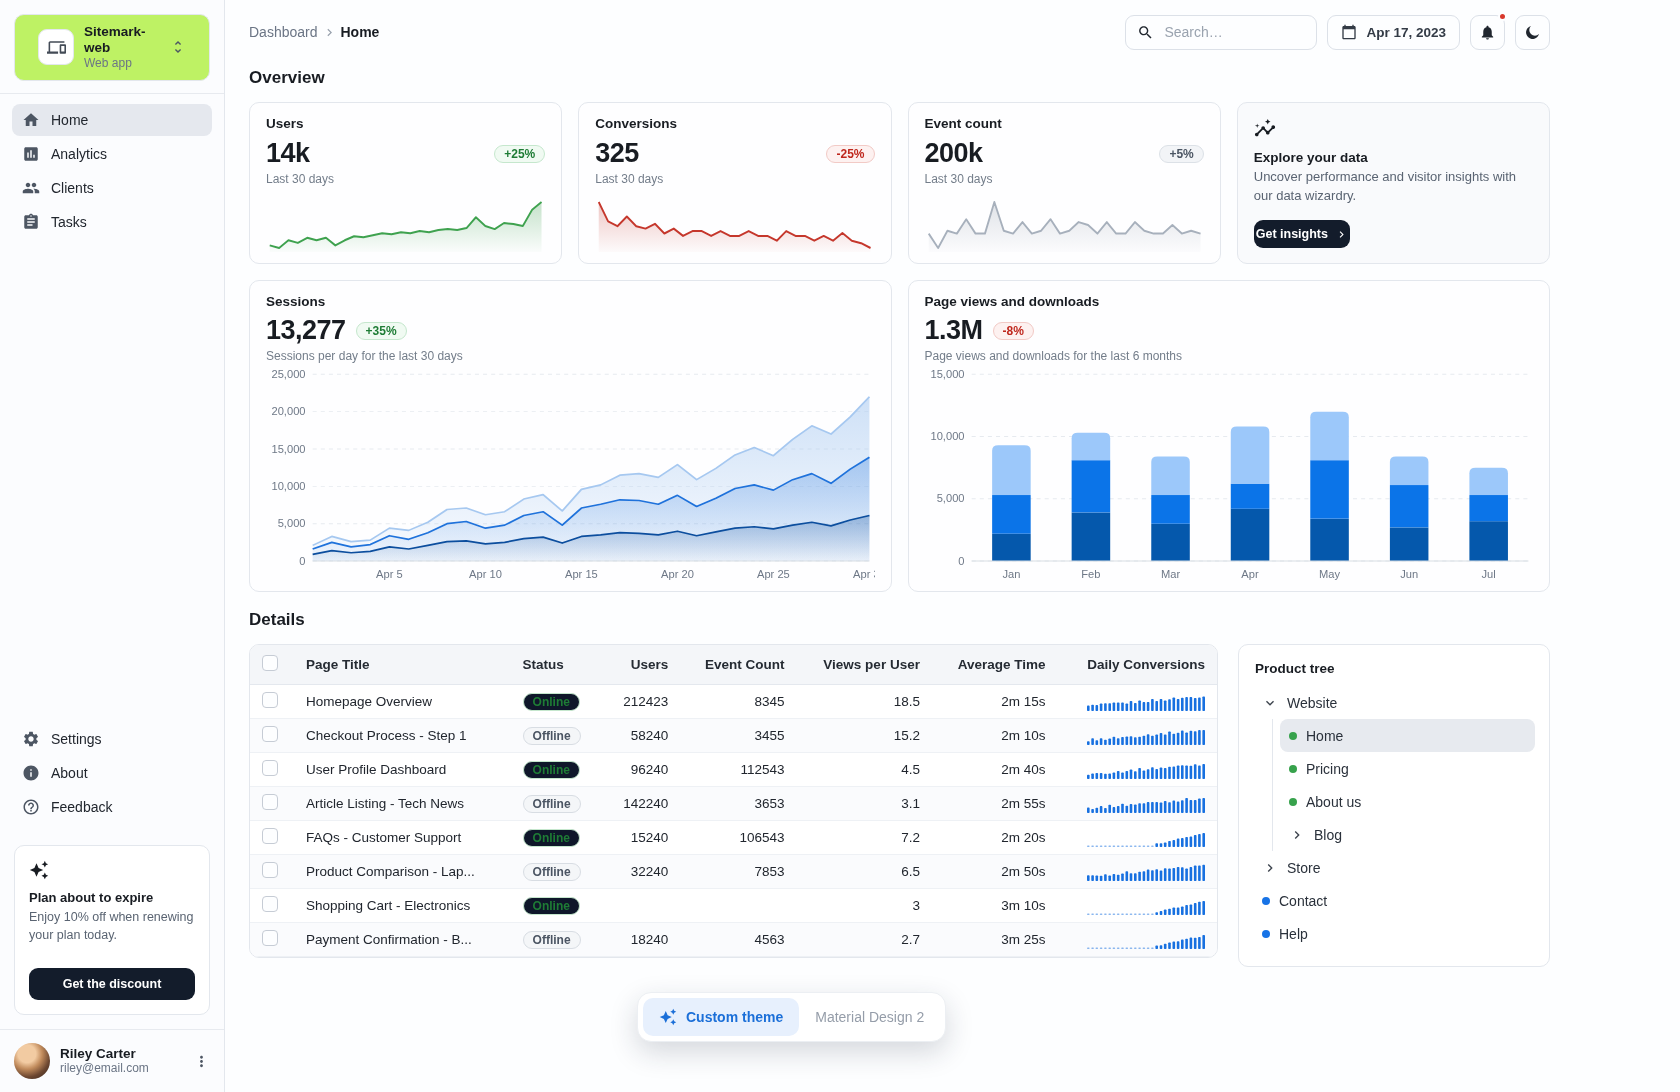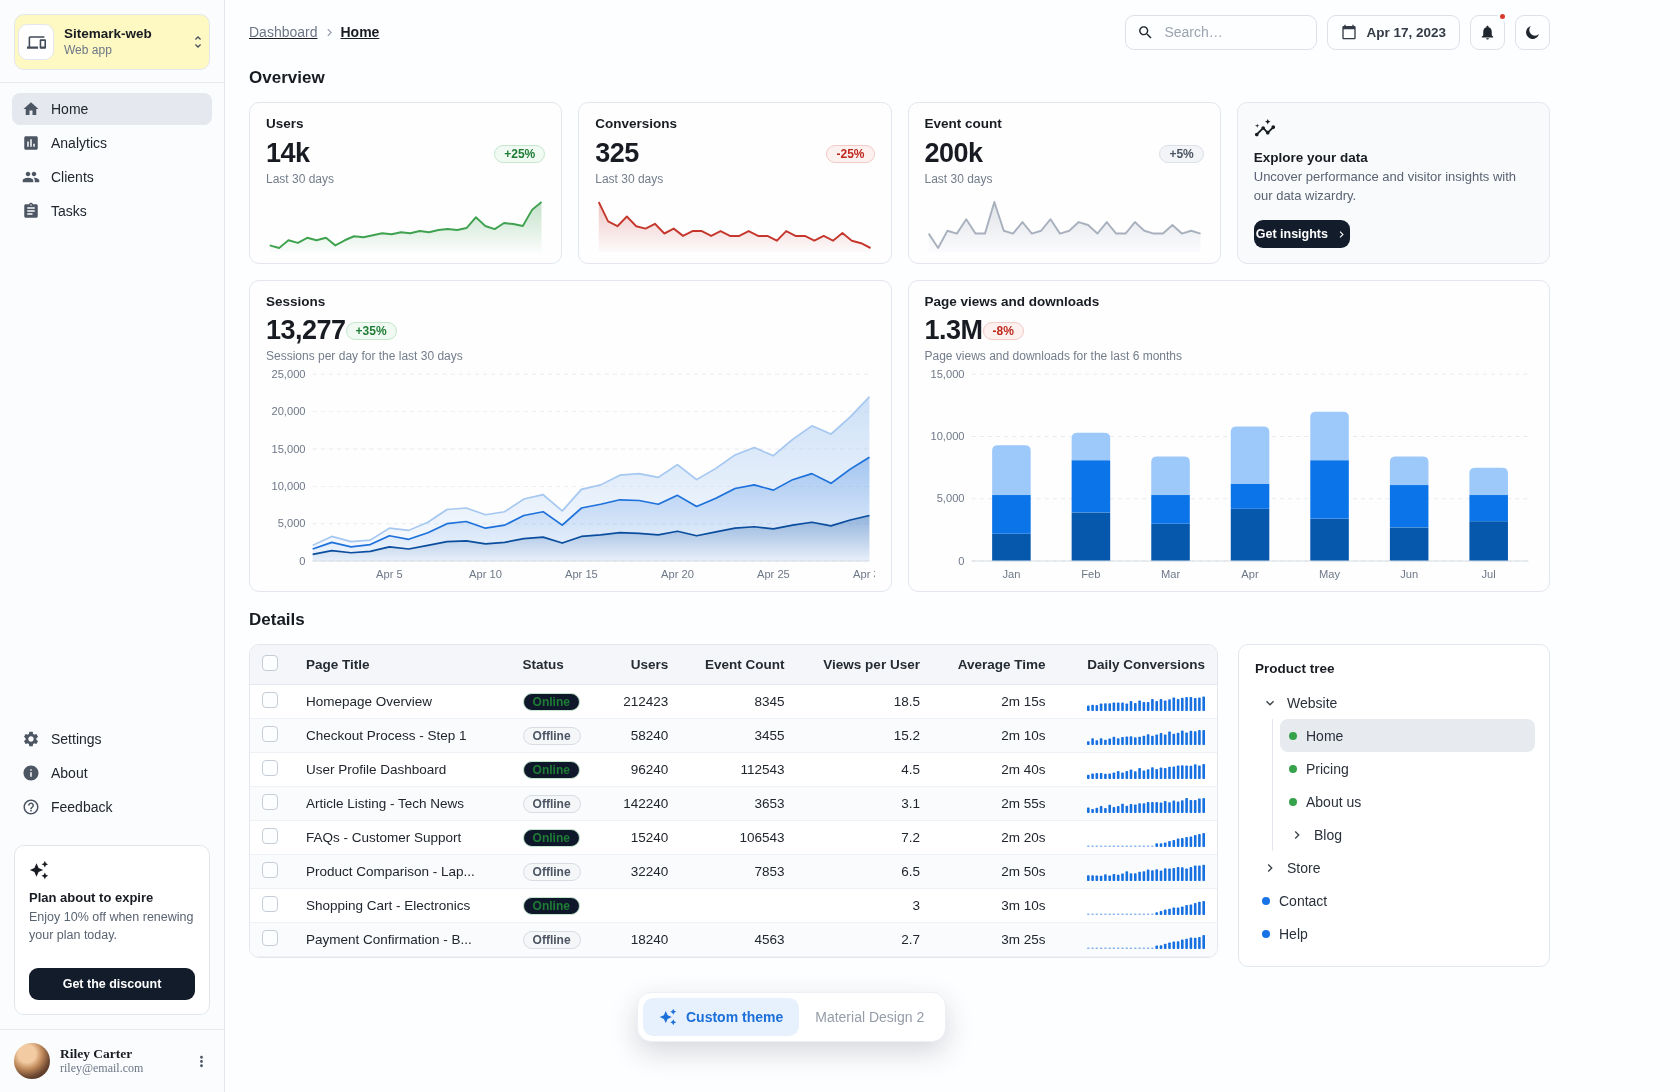--- a/index.html
+++ b/index.html
@@ -6,48 +6,48 @@
   html,body { margin:0; padding:0; }
   body {
     width:1680px; height:1092px; overflow:hidden;
     font-family:"Liberation Sans", sans-serif;
     color:#181C22; background:#FDFEFF;
   }
   .app { position:relative; display:flex; width:1680px; height:1092px; }
 
   
   .sidebar { width:225px; min-width:225px; background:#FBFCFE; border-right:1px solid #E3E7ED; display:flex; flex-direction:column; }
-  .app-selector { margin:14px 14px 12px; border:1px solid #E3E7ED; border-radius:10px; background:#fef9c3; padding:9px 3px; display:flex; align-items:center; gap:10px; cursor:pointer; }
+  .app-selector { margin:14px 14px 12px; border:1px solid #E3E7ED; border-radius:10px; background:#bef264; padding:9px 23px; display:flex; align-items:center; gap:10px; cursor:pointer; }
   .app-selector .devbox { width:36px; height:36px; border:1px solid #E3E7ED; border-radius:9px; background:#fff; display:flex; align-items:center; justify-content:center; color:#434B56; }
   .app-selector .names { flex:1; line-height:1.15; }
   .app-name { font-size:13.5px; font-weight:700; color:#181C22; }
   .app-type { font-size:12px; color:#6B7585; margin-top:2px; }
   .sidebar-divider { border-top:1px solid #E7EAEF; }
   .nav { padding:10px 12px; }
   .nav-item { display:flex; align-items:center; gap:11px; padding:7px 10px; border-radius:8px; font-size:14px; color:#21262E; cursor:pointer; margin-bottom:2px; }
   .nav-item.selected { background:#E5E8EE; }
   .nav-item .ic { display:flex; color:#4D5663; }
   .sidebar-bottom { margin-top:auto; }
   .plan-card { margin:10px 14px 14px; background:#FFFFFF; border:1px solid #E3E7ED; border-radius:10px; padding:14px; }
   .plan-title { font-size:13px; font-weight:700; margin:10px 0 4px; color:#181C22; }
   .plan-body { font-size:12.5px; color:#5A6472; line-height:1.4; }
   .dark-btn { background:#131C2B; color:#FFFFFF; border:none; border-radius:9px; font-size:12.5px; font-weight:600; font-family:inherit; cursor:pointer; }
   .plan-btn { margin-top:24px; width:100%; padding:9px 0; }
   .user-footer { border-top:1px solid #E7EAEF; padding:13px 14px; display:flex; align-items:center; gap:10px; }
   .avatar { width:36px; height:36px; border-radius:50%; flex-shrink:0;
     background:radial-gradient(circle at 36% 30%, #F2CBA2 0 26%, #C08A5B 45%, #6B4630 68%, #2E211A 100%); }
-  .user-meta { flex:1; line-height:1.15;font-family:Liberation Serif, serif; }
+  .user-meta { flex:1; line-height:1.15; }
   .user-name { font-size:13.5px; font-weight:700; }
   .user-email { font-size:12px; color:#6B7585; margin-top:1px; }
   .more-btn { color:#4D5663; cursor:pointer; display:flex; }
 
   
   .main { flex:1; padding:14px 130px 0 24px; }
   .topbar { display:flex; justify-content:space-between; align-items:center; height:36px; }
-  .breadcrumb { display:flex; align-items:center; gap:4px; font-size:14px;text-decoration:underline; }
+  .breadcrumb { display:flex; align-items:center; gap:4px; font-size:14px; }
   .crumb-root { color:#6B7585; cursor:pointer; }
   .crumb-sep { color:#9AA3AF; display:flex; }
   .crumb-current { color:#181C22; font-weight:600; }
   .topbar-right { display:flex; align-items:center; gap:10px; }
   .search-box { display:flex; align-items:center; gap:8px; width:192px; height:35px; padding:0 11px; border:1px solid #DCE1E8; border-radius:9px; background:#FDFEFF; color:#737D8A; }
   .search-box input { border:none; outline:none; background:transparent; width:100%; font-size:14px; font-family:inherit; color:#2A313B; }
   .search-box input::placeholder { color:#9AA3AF; }
   .date-btn { display:flex; align-items:center; gap:9px; height:35px; padding:0 13px; border:1px solid #DCE1E8; border-radius:9px; background:#FDFEFF; font-size:13.5px; font-weight:600; color:#333B46; cursor:pointer; }
   .icon-btn { position:relative; width:35px; height:35px; border:1px solid #DCE1E8; border-radius:9px; background:#FDFEFF; display:flex; align-items:center; justify-content:center; color:#20262E; cursor:pointer; }
   .bell-dot { position:absolute; top:-4px; right:-3px; width:9px; height:9px; border-radius:50%; background:#D8382C; border:2px solid #FDFEFF; }
@@ -64,21 +64,21 @@
   .badge.neutral { color:#4B5563; background:#F2F4F7; border-color:#DCE1E7; }
   .stat-caption { font-size:12px; color:#737D8A; margin:3px 0 6px; }
   .stat-spark { flex:1; min-height:0; }
   .explore-card { border:1px solid #E3E7ED; border-radius:10px; background:#F9FAFC; padding:15px 16px; display:flex; flex-direction:column; align-items:flex-start; height:162px; }
   .explore-title { font-size:13.5px; font-weight:700; margin:10px 0 3px; }
   .explore-body { font-size:13px; color:#5A6472; line-height:1.45; }
   .explore-btn { margin-top:auto; display:flex; align-items:center; gap:7px; padding:7px 2px; }
 
   .charts-row { display:grid; grid-template-columns:1fr 1fr; gap:16px; margin-top:16px; }
   .chart-card { border:1px solid #E3E7ED; border-radius:10px; background:#FEFEFF; padding:13px 16px 8px; height:312px; display:flex; flex-direction:column; }
-  .chart-head-row { display:flex; align-items:center; margin-top:6px; }
+  .chart-head-row { display:flex; align-items:center; gap:10px; margin-top:6px; }
   .chart-value { font-size:27px; font-weight:700; letter-spacing:-0.5px; }
   .chart-caption { font-size:12px; color:#737D8A; margin:3px 0 4px; }
   .chart-body { flex:1; min-height:0; }
   .chart-body svg { display:block; width:100%; height:100%; }
 
   .details-grid { display:grid; grid-template-columns:1fr 312px; gap:20px; align-items:start; }
   .table-card { border:1px solid #E3E7ED; border-radius:10px; background:#FFFFFF; overflow:hidden; }
   table { width:100%; border-collapse:collapse; font-size:13.5px; }
   thead th { background:#F4F6F9; font-weight:700; color:#252B33; padding:10px 12px; border-bottom:1px solid #E4E8EE; white-space:nowrap; }
   tbody td { padding:7px 12px; border-bottom:1px solid #EEF1F5; color:#21262E; white-space:nowrap; }

